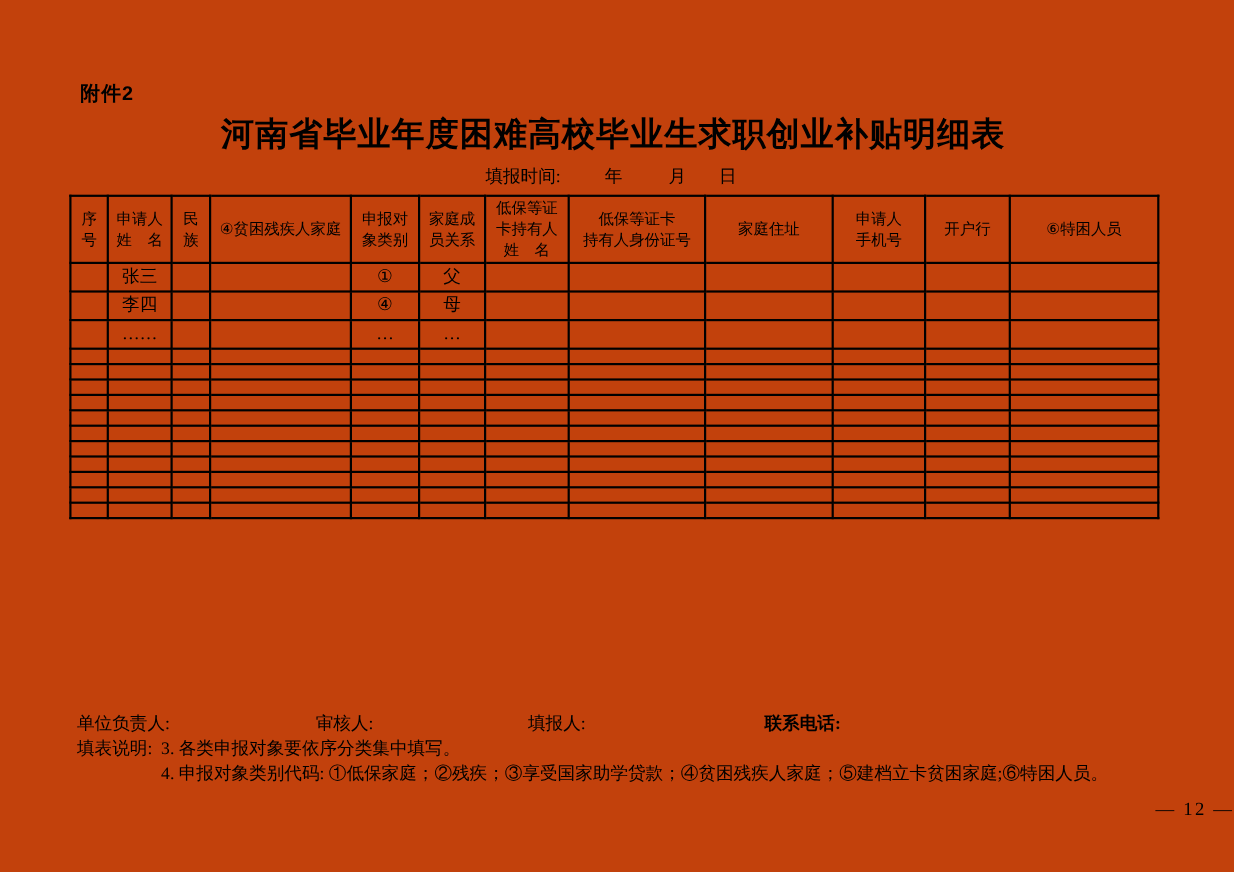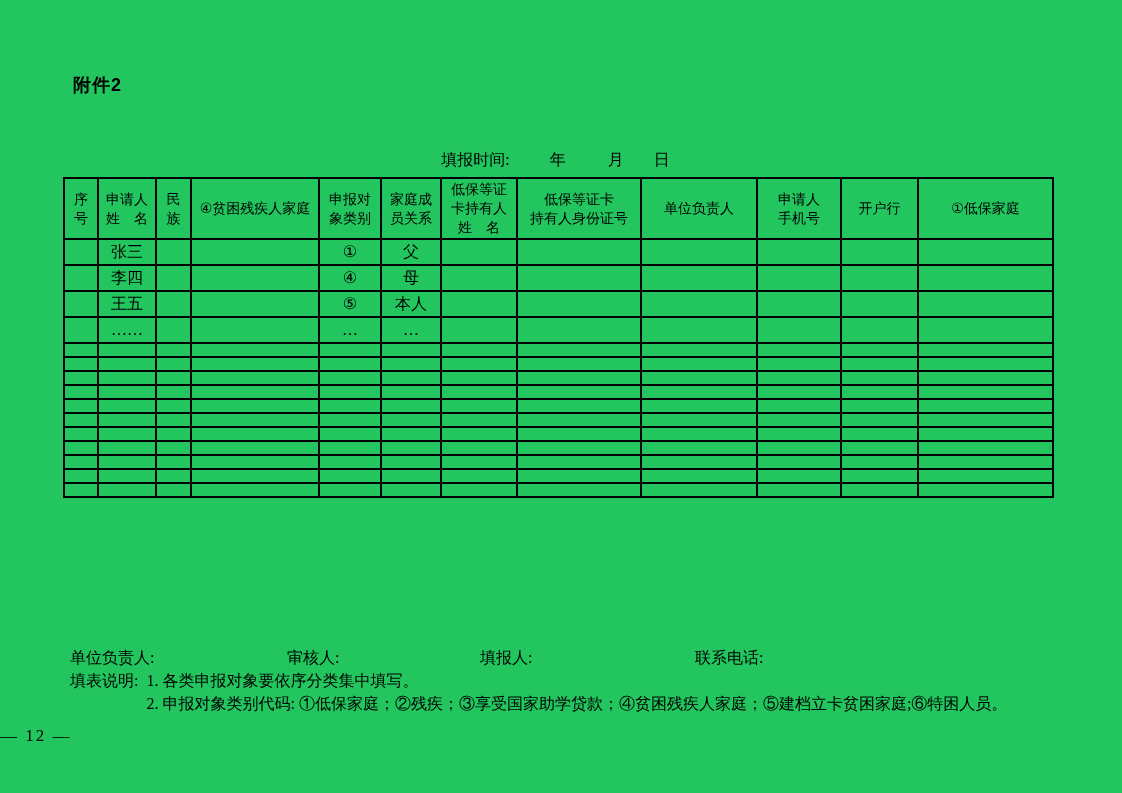--- a/index.html
+++ b/index.html
@@ -1,20 +1,20 @@
 <!DOCTYPE html>
 <html><head>
 <meta charset="utf-8">
 <style>
   * { margin:0; padding:0; box-sizing:border-box; }
   html,body { background:#ffffff; }
   .page {
     position:relative;
     width:1122px; height:793px;
-    background:#22c55e;
+    background:#c2410c;
     color:#000;
     overflow:hidden;
     font-family:"Liberation Serif","DejaVu Serif",serif;
   }
   .attachment {
     position:absolute; left:73px; top:73px;
     font-family:"Liberation Sans","DejaVu Sans",sans-serif;
     font-size:18px; font-weight:bold; letter-spacing:1px;
   }
   .title {
@@ -52,40 +52,41 @@
     font-size:16px; line-height:24px;
   }
   .signline {
     position:absolute; left:63px; top:648px; width:989px; height:20px;
     font-size:16px;
   }
   .signline span { position:absolute; top:0; white-space:nowrap; }
   .signline .s1 { left:7px; }
   .signline .s2 { left:224px; }
   .signline .s3 { left:417px; }
-  .signline .s4 { left:632px; }
+  .signline .s4 { left:632px;font-weight:bold; }
   .notes {
     position:absolute; left:70px; top:669px; width:1010px;
     display:flex; align-items:flex-start;
     font-size:16px; line-height:23px; white-space:nowrap;
   }
   .notes .notes-label { flex:0 0 auto; }
   .notes .notes-body  { margin-left:8px; }
   .pageno {
     position:absolute; left:0; top:726px; width:100%;
-    text-align:left; font-size:17px; letter-spacing:2px;
+    text-align:right; font-size:17px; letter-spacing:2px;
   }
 </style>
 </head>
 <body>
 
 <div class="page">
 
   <div class="attachment">附件2</div>
 
+  <div class="title">河南省毕业年度困难高校毕业生求职创业补贴明细表</div>
 
   <div class="fill-time">
     <span>填报时间:</span><span class="ft-year">年</span><span class="ft-month">月</span><span class="ft-day">日</span>
   </div>
 
   <table class="grid">
     <colgroup>
         <col style="width: 34px;">
         <col style="width: 58px;">
         <col style="width: 35px;">
@@ -102,24 +103,24 @@
     <thead>
         <tr>
           <th>序<br>号</th>
           <th>申请人<br>姓　名</th>
           <th>民<br>族</th>
           <th>④贫困残疾人家庭</th>
           <th>申报对<br>象类别</th>
           <th>家庭成<br>员关系</th>
           <th>低保等证<br>卡持有人<br>姓　名</th>
           <th>低保等证卡<br>持有人身份证号</th>
-          <th>单位负责人</th>
+          <th>家庭住址</th>
           <th>申请人<br>手机号</th>
           <th>开户行</th>
-          <th>①低保家庭</th>
+          <th>⑥特困人员</th>
         </tr>
       </thead>
     <tbody>
         <tr>
           <td></td>
           <td>张三</td>
           <td></td>
           <td></td>
           <td>①</td>
           <td>父</td>
@@ -130,34 +131,20 @@
           <td></td>
           <td></td>
         </tr>
         <tr>
           <td></td>
           <td>李四</td>
           <td></td>
           <td></td>
           <td>④</td>
           <td>母</td>
-          <td></td>
-          <td></td>
-          <td></td>
-          <td></td>
-          <td></td>
-          <td></td>
-        </tr>
-        <tr>
-          <td></td>
-          <td>王五</td>
-          <td></td>
-          <td></td>
-          <td>⑤</td>
-          <td>本人</td>
           <td></td>
           <td></td>
           <td></td>
           <td></td>
           <td></td>
           <td></td>
         </tr>
         <tr>
           <td></td>
           <td>……</td>
@@ -332,20 +319,20 @@
   <div class="signline">
     <span class="s1">单位负责人:</span>
     <span class="s2">审核人:</span>
     <span class="s3">填报人:</span>
     <span class="s4">联系电话:</span>
   </div>
 
   <div class="notes">
     <span class="notes-label">填表说明:</span>
     <div class="notes-body">
-      <div>1. 各类申报对象要依序分类集中填写。</div>
-      <div>2. 申报对象类别代码: ①低保家庭；②残疾；③享受国家助学贷款；④贫困残疾人家庭；⑤建档立卡贫困家庭;⑥特困人员。</div>
+      <div>3. 各类申报对象要依序分类集中填写。</div>
+      <div>4. 申报对象类别代码: ①低保家庭；②残疾；③享受国家助学贷款；④贫困残疾人家庭；⑤建档立卡贫困家庭;⑥特困人员。</div>
     </div>
   </div>
 
   <div class="pageno">— 12 —</div>
 
 </div>
 
 </body></html>

